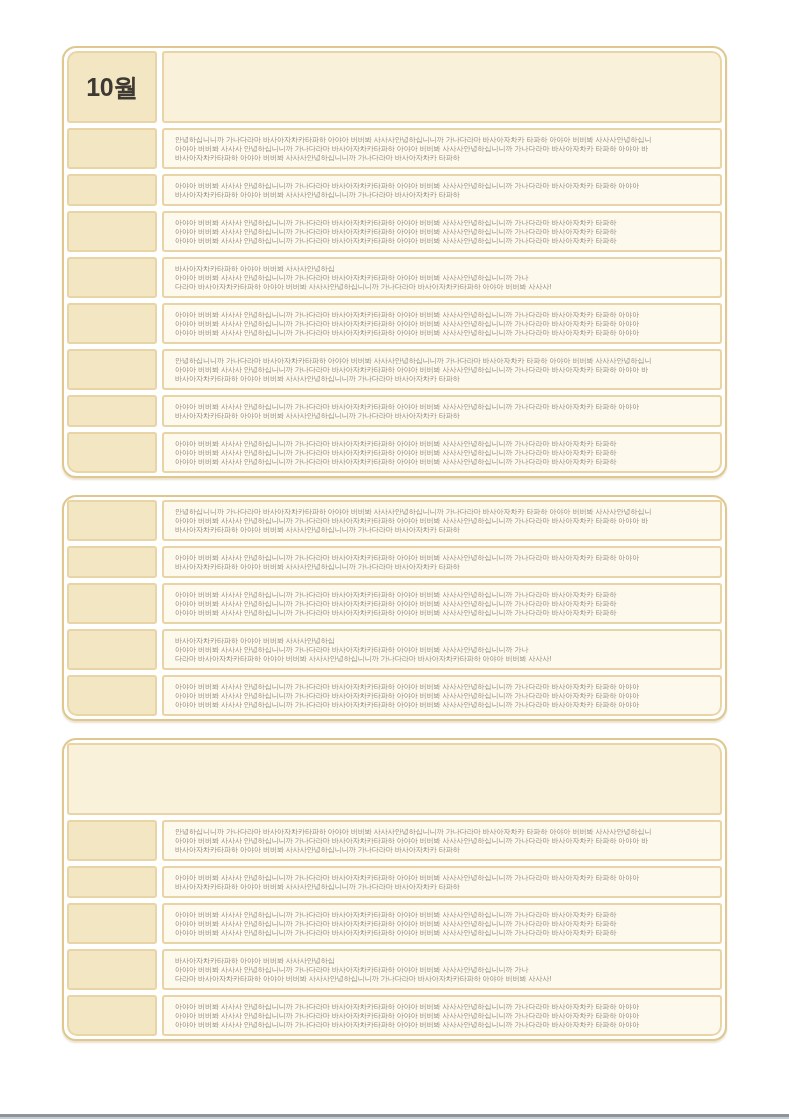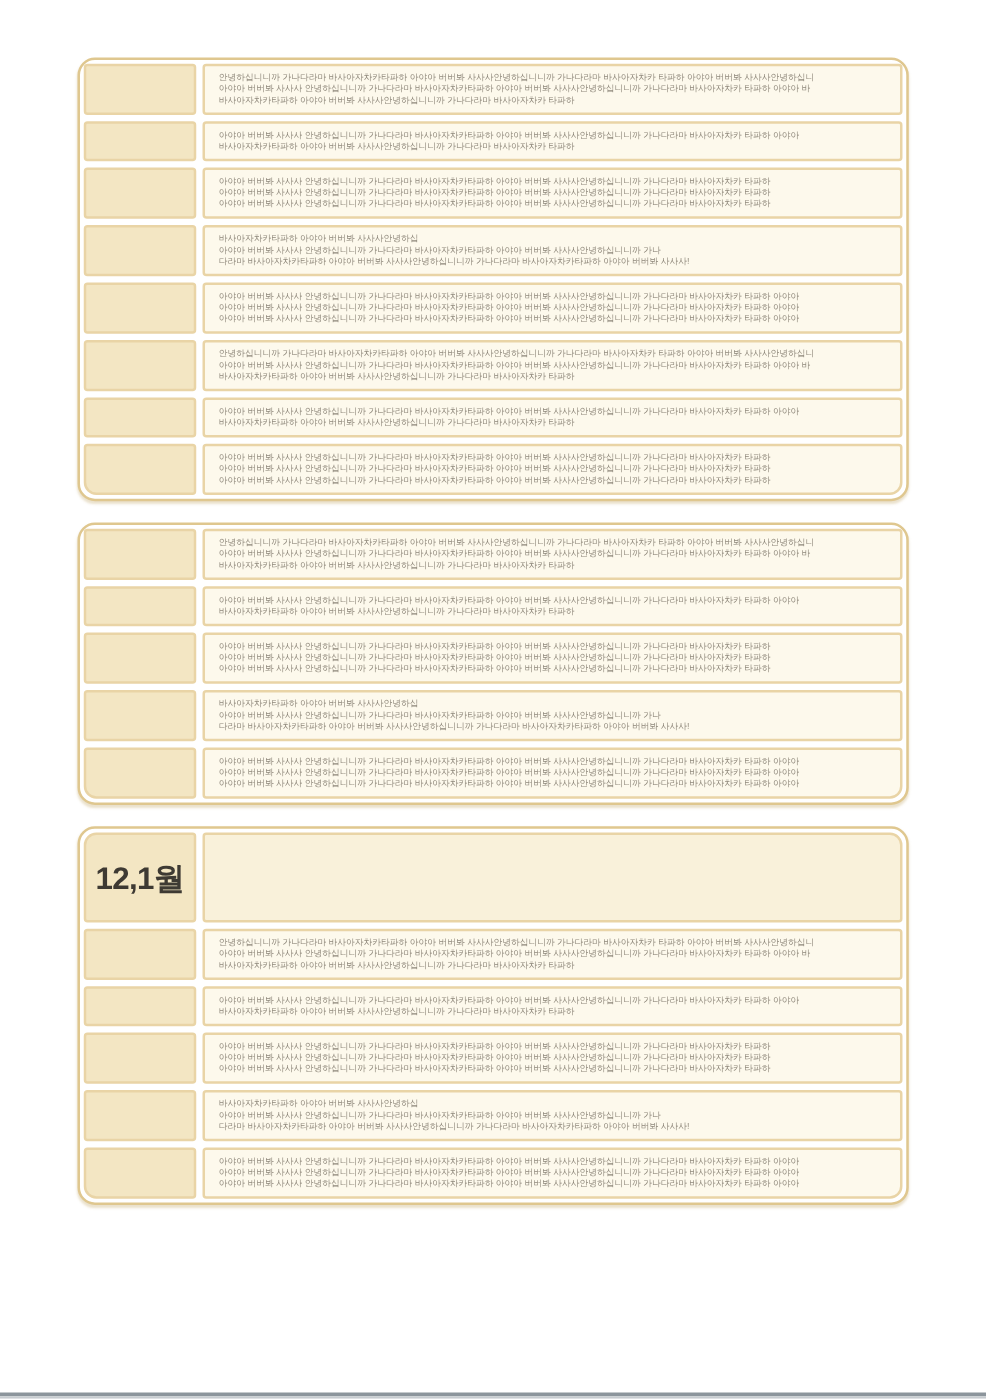--- a/index.html
+++ b/index.html
@@ -79,20 +79,26 @@
     width: 789px; height: 2px;
     background: #c6cbcf;
   }
 </style>
 </head>
 <body>
 
 <div class="content">
 
   <div class="section">
+    <div class="row header">
+      <div class="cell left">
+        <span class="section-title">10월</span>
+      </div>
+      <div class="cell right"></div>
+    </div>
     <div class="row">
       <div class="cell left"></div>
       <div class="cell right">
         <p class="line">안녕하십니니까 가나다라마 바사아자차카타파하 아야아 버버봐 사사사안녕하십니니까 가나다라마 바사아자차카 타파하 아야아 버버봐 사사사안녕하십니</p>
         <p class="line">아야아 버버봐 사사사 안녕하십니니까 가나다라마 바사아자차카타파하 아야아 버버봐 사사사안녕하십니니까 가나다라마 바사아자차카 타파하 아야아 바</p>
         <p class="line">바사아자차카타파하 아야아 버버봐 사사사안녕하십니니까 가나다라마 바사아자차카 타파하</p>
       </div>
     </div>
     <div class="row">
       <div class="cell left"></div>
@@ -187,23 +193,20 @@
       <div class="cell right">
         <p class="line">아야아 버버봐 사사사 안녕하십니니까 가나다라마 바사아자차카타파하 아야아 버버봐 사사사안녕하십니니까 가나다라마 바사아자차카 타파하 아야아</p>
         <p class="line">아야아 버버봐 사사사 안녕하십니니까 가나다라마 바사아자차카타파하 아야아 버버봐 사사사안녕하십니니까 가나다라마 바사아자차카 타파하 아야아</p>
         <p class="line">아야아 버버봐 사사사 안녕하십니니까 가나다라마 바사아자차카타파하 아야아 버버봐 사사사안녕하십니니까 가나다라마 바사아자차카 타파하 아야아</p>
       </div>
     </div>
   </div>
 
   <div class="section">
     <div class="row header">
-      <div class="cell left">
-        <span class="section-title">12,1월</span>
-      </div>
       <div class="cell right"></div>
     </div>
     <div class="row">
       <div class="cell left"></div>
       <div class="cell right">
         <p class="line">안녕하십니니까 가나다라마 바사아자차카타파하 아야아 버버봐 사사사안녕하십니니까 가나다라마 바사아자차카 타파하 아야아 버버봐 사사사안녕하십니</p>
         <p class="line">아야아 버버봐 사사사 안녕하십니니까 가나다라마 바사아자차카타파하 아야아 버버봐 사사사안녕하십니니까 가나다라마 바사아자차카 타파하 아야아 바</p>
         <p class="line">바사아자차카타파하 아야아 버버봐 사사사안녕하십니니까 가나다라마 바사아자차카 타파하</p>
       </div>
     </div>

